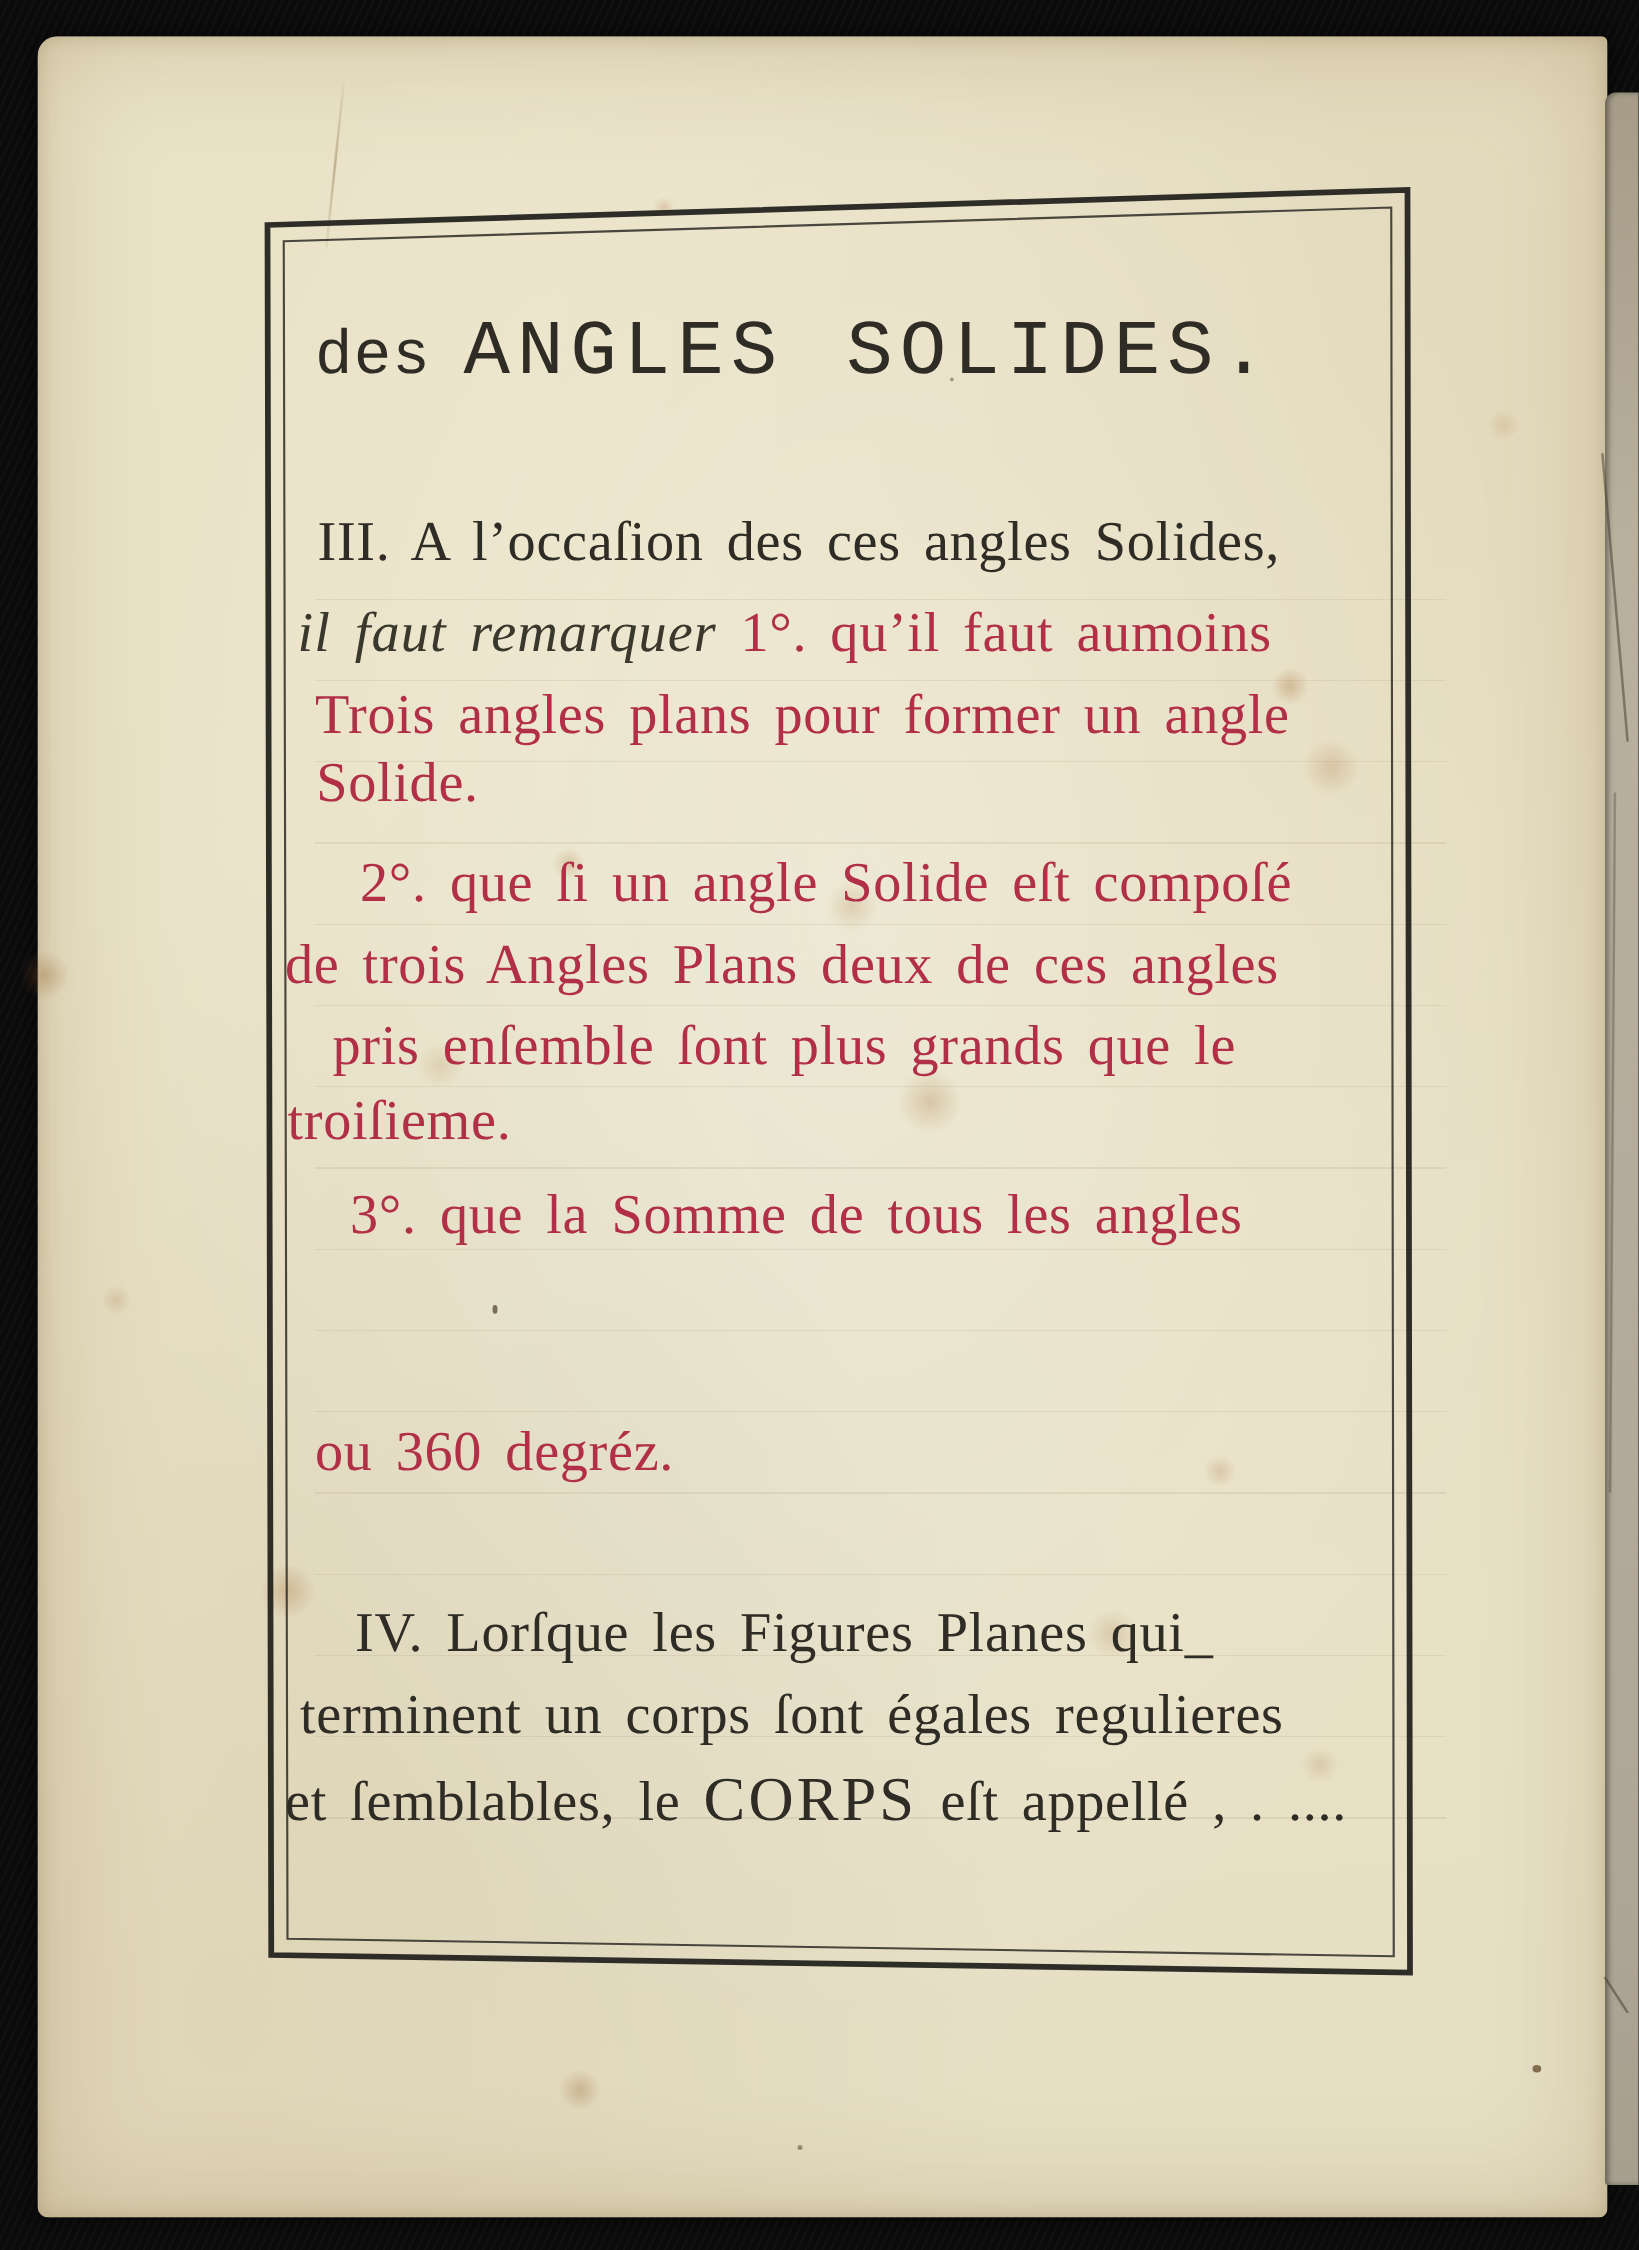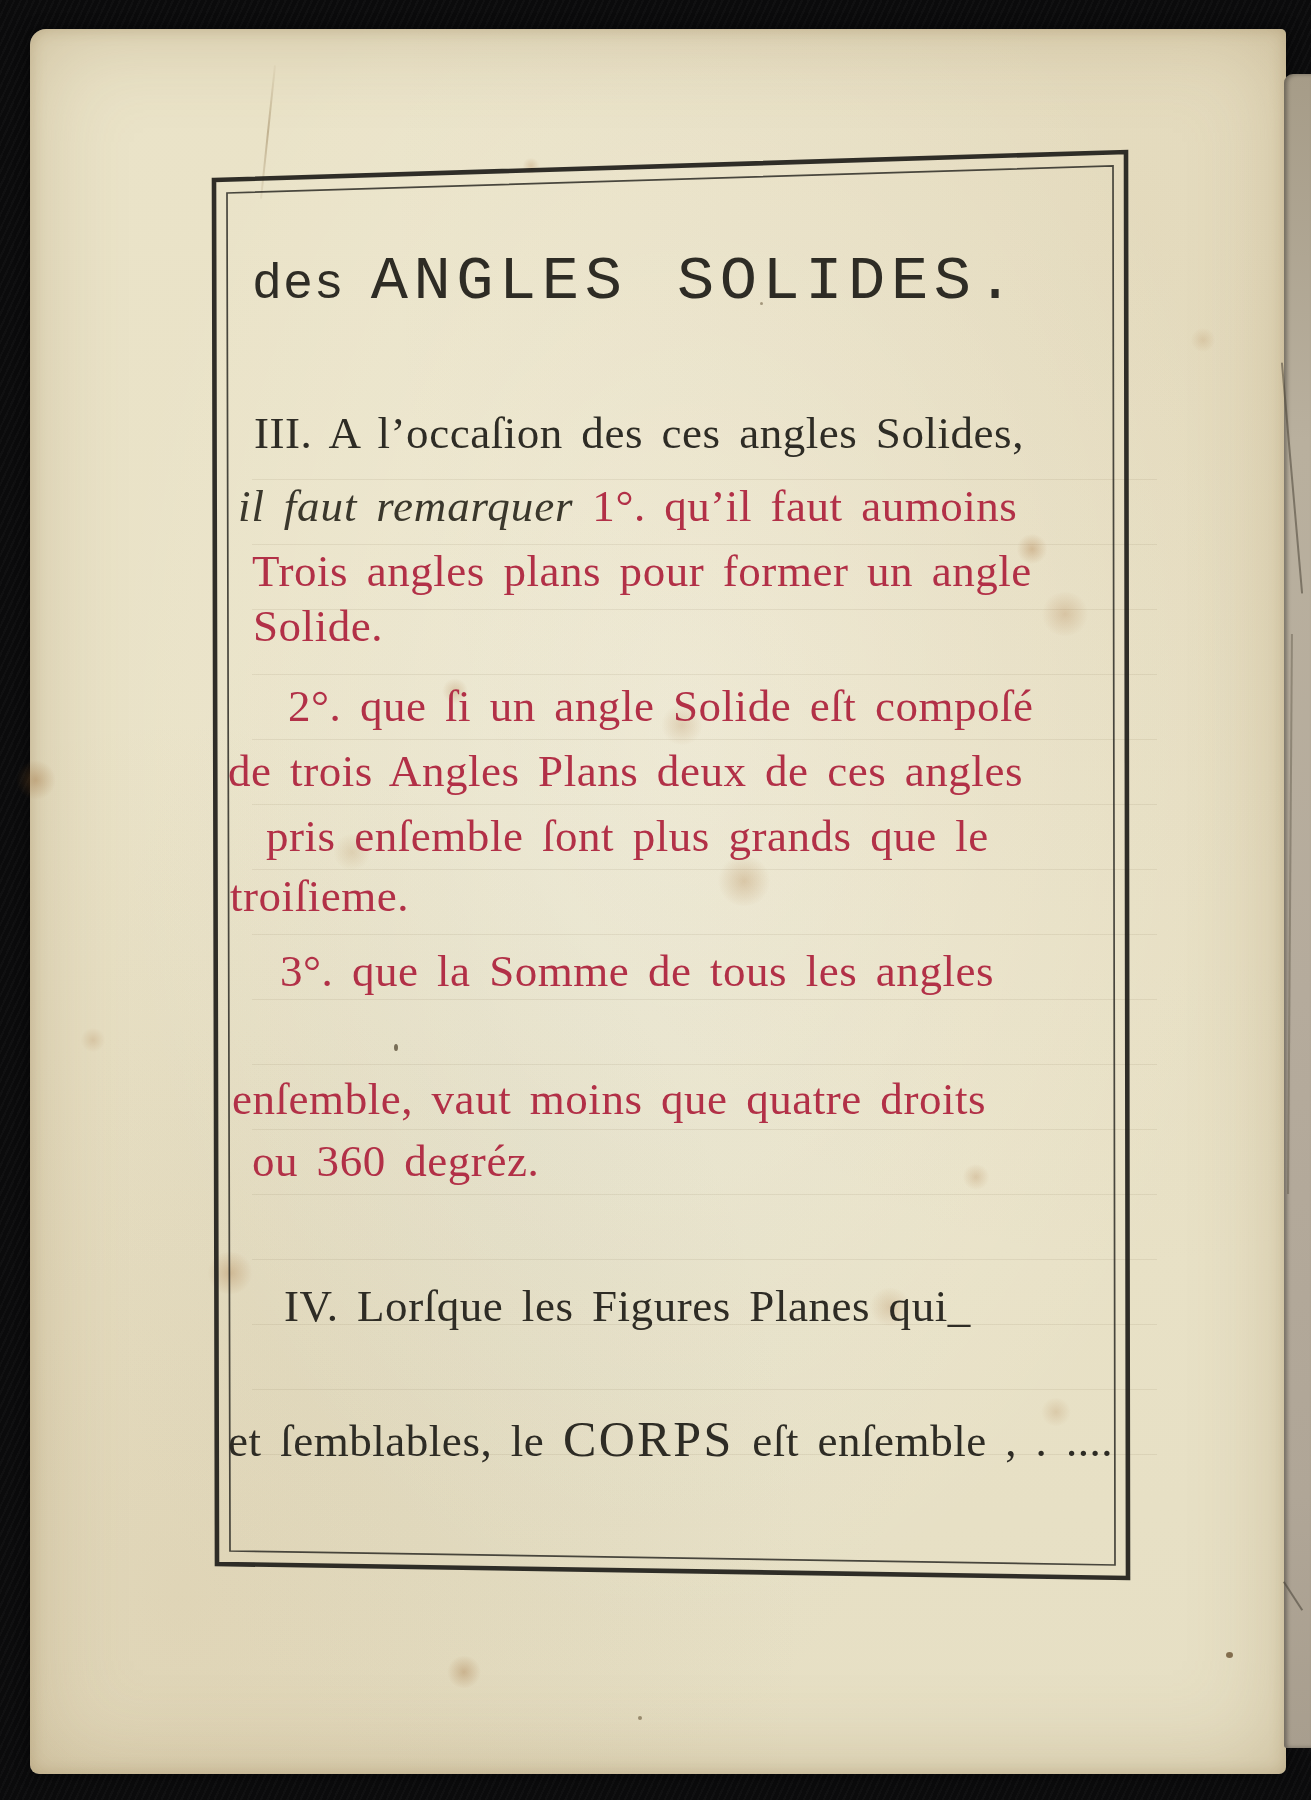--- a/index.html
+++ b/index.html
@@ -139,27 +139,27 @@
       <span class="seg-italic">il faut remarquer </span><span class="red">1°. qu’il faut aumoins</span>
     </div>
 
     <div class="line red ln-3-3">Trois angles plans pour former un angle</div>
     <div class="line red ln-3-4">Solide.</div>
     <div class="line red ln-3-5">2°. que ſi un angle Solide eſt compoſé</div>
     <div class="line red ln-3-6">de trois Angles Plans deux de ces angles</div>
     <div class="line red ln-3-7">pris enſemble ſont plus grands que le</div>
     <div class="line red ln-3-8">troiſieme.</div>
     <div class="line red ln-3-9">3°. que la Somme de tous les angles</div>
-    <div class="line red ln-3-11">enſemble, vaut moins que quatre droits</div>
     <div class="line red ln-3-12">ou 360 degréz.</div>
 
     <div class="line blk ln-4-1">IV. Lorſque les Figures Planes qui_</div>
+    <div class="line blk ln-4-2">terminent un corps ſont égales regulieres</div>
 
     <div class="line blk ln-4-3">
-      <span>et ſemblables, le </span><span class="caps-word">CORPS</span><span> eſt enſemble , . ....</span>
+      <span>et ſemblables, le </span><span class="caps-word">CORPS</span><span> eſt appellé , . ....</span>
     </div>
 
   </div>
 
   <div class="edge-strip">
     <div class="edge-curve-a"></div>
     <div class="edge-curve-b"></div>
     <div class="edge-curve-c"></div>
   </div>
 

